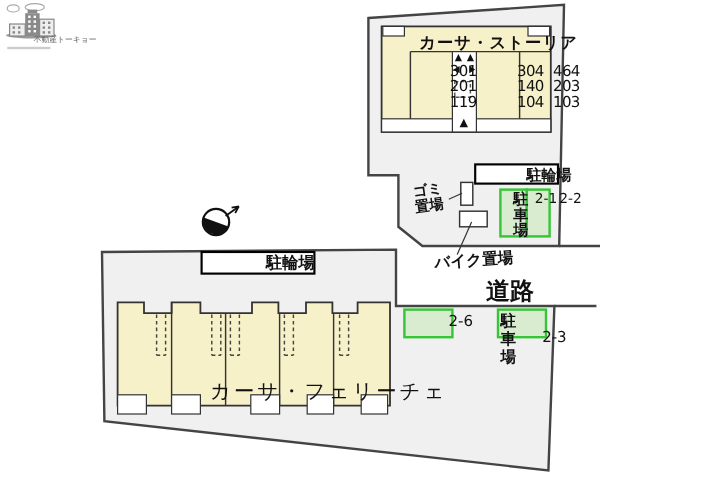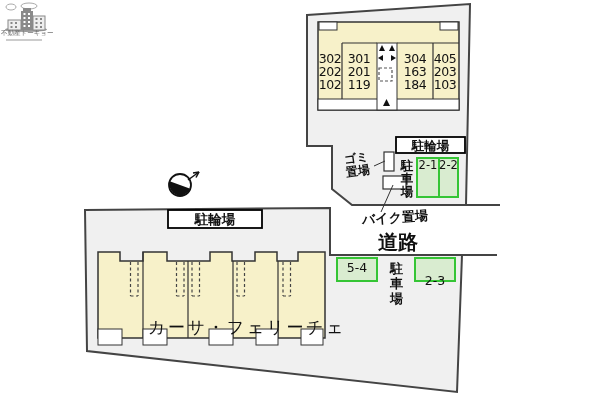--- a/index.html
+++ b/index.html
@@ -1,20 +1,20 @@
 <!DOCTYPE html>
 <html><head>
 <meta charset="utf-8">
 <style>
   html,body{margin:0;padding:0;background:#fff;}
   .stage{position:relative;width:600px;height:400px;background:#ffffff;overflow:hidden;
          font-family:"DejaVu Sans",sans-serif;}
   .stage svg{position:absolute;left:0;top:0;}
   .lbl{position:absolute;color:#111;line-height:1.1;white-space:nowrap;}
-  .c{text-align:center;}
+  .c{text-align:center;padding-left:27px;}
   .b{font-weight:600;}
   .rooms span{display:block;font-size:12.5px;line-height:13px;letter-spacing:-0.5px;font-weight:500;}
   .vpark span{display:block;font-weight:600;}
   .title-a{font-size:13.5px;letter-spacing:1px;font-weight:600;}
   .title-b{font-size:17px;letter-spacing:2.5px;font-weight:500;}
   .boxlbl{font-size:12.5px;font-weight:700;}
   .stall-lbl{font-size:11.5px;font-weight:500;}
   .logo-text{font-size:6.5px;color:#666;letter-spacing:0;}
 </style>
 </head>
@@ -133,38 +133,34 @@
           <rect x="40" y="22" width="2" height="2"></rect>
         <rect x="35.5" y="26" width="2" height="2"></rect>
           <rect x="40" y="26" width="2" height="2"></rect>
       </g>
       <rect x="6" y="39" width="36" height="2" fill="#ccc"></rect>
     </g>
   </svg>
 
   <div class="lbl logo-text c" style="left:1px;top:30px;width:50px;">不動産トーキョー</div>
 
+  <div class="lbl title-a c" style="left:318px;top:29px;width:141px;">カーサ・ストーリア</div>
 
-  <div class="lbl rooms c" style="left:317px;top:52px;width:26px;">
-    <span>302</span>
-    <span>202</span>
-    <span>102</span>
-  </div>
   <div class="lbl rooms c" style="left:344px;top:52px;width:30px;">
     <span>301</span>
     <span>201</span>
     <span>119</span>
   </div>
   <div class="lbl rooms c" style="left:400px;top:52px;width:30px;">
     <span>304</span>
-    <span>163</span>
-    <span>184</span>
+    <span>140</span>
+    <span>104</span>
   </div>
   <div class="lbl rooms c" style="left:431px;top:52px;width:28px;">
-    <span>405</span>
+    <span>464</span>
     <span>203</span>
     <span>103</span>
   </div>
 
   <div class="lbl boxlbl c" style="left:396px;top:139px;width:69px;">駐輪場</div>
 
   <div class="lbl vpark c" style="left:400px;top:159px;width:14px;font-size:12.5px;line-height:13px;">
     <span>駐</span>
     <span>車</span>
     <span>場</span>
@@ -177,21 +173,21 @@
     <span style="display:block">ゴミ</span>
     <span style="display:block">置場</span>
   </div>
 
   <div class="lbl b" style="left:362px;top:211px;font-size:13px;transform:rotate(-4deg);">バイク置場</div>
 
   <div class="lbl c" style="left:378px;top:231px;width:34px;font-size:20px;font-weight:600;">道路</div>
 
   <div class="lbl boxlbl c" style="left:168px;top:212px;width:94px;font-size:13.5px;">駐輪場</div>
 
-  <div class="lbl stall-lbl c" style="left:337px;top:261px;width:40px;font-size:12.5px;">5-4</div>
+  <div class="lbl stall-lbl c" style="left:337px;top:261px;width:40px;font-size:12.5px;">2-6</div>
   <div class="lbl stall-lbl c" style="left:415px;top:274px;width:40px;font-size:12.5px;">2-3</div>
 
   <div class="lbl vpark c" style="left:389px;top:261px;width:15px;font-size:13px;line-height:15px;">
     <span>駐</span>
     <span>車</span>
     <span>場</span>
   </div>
 
   <div class="lbl title-b c" style="left:148px;top:318px;width:158px;">カーサ・フェリーチェ</div>
 

